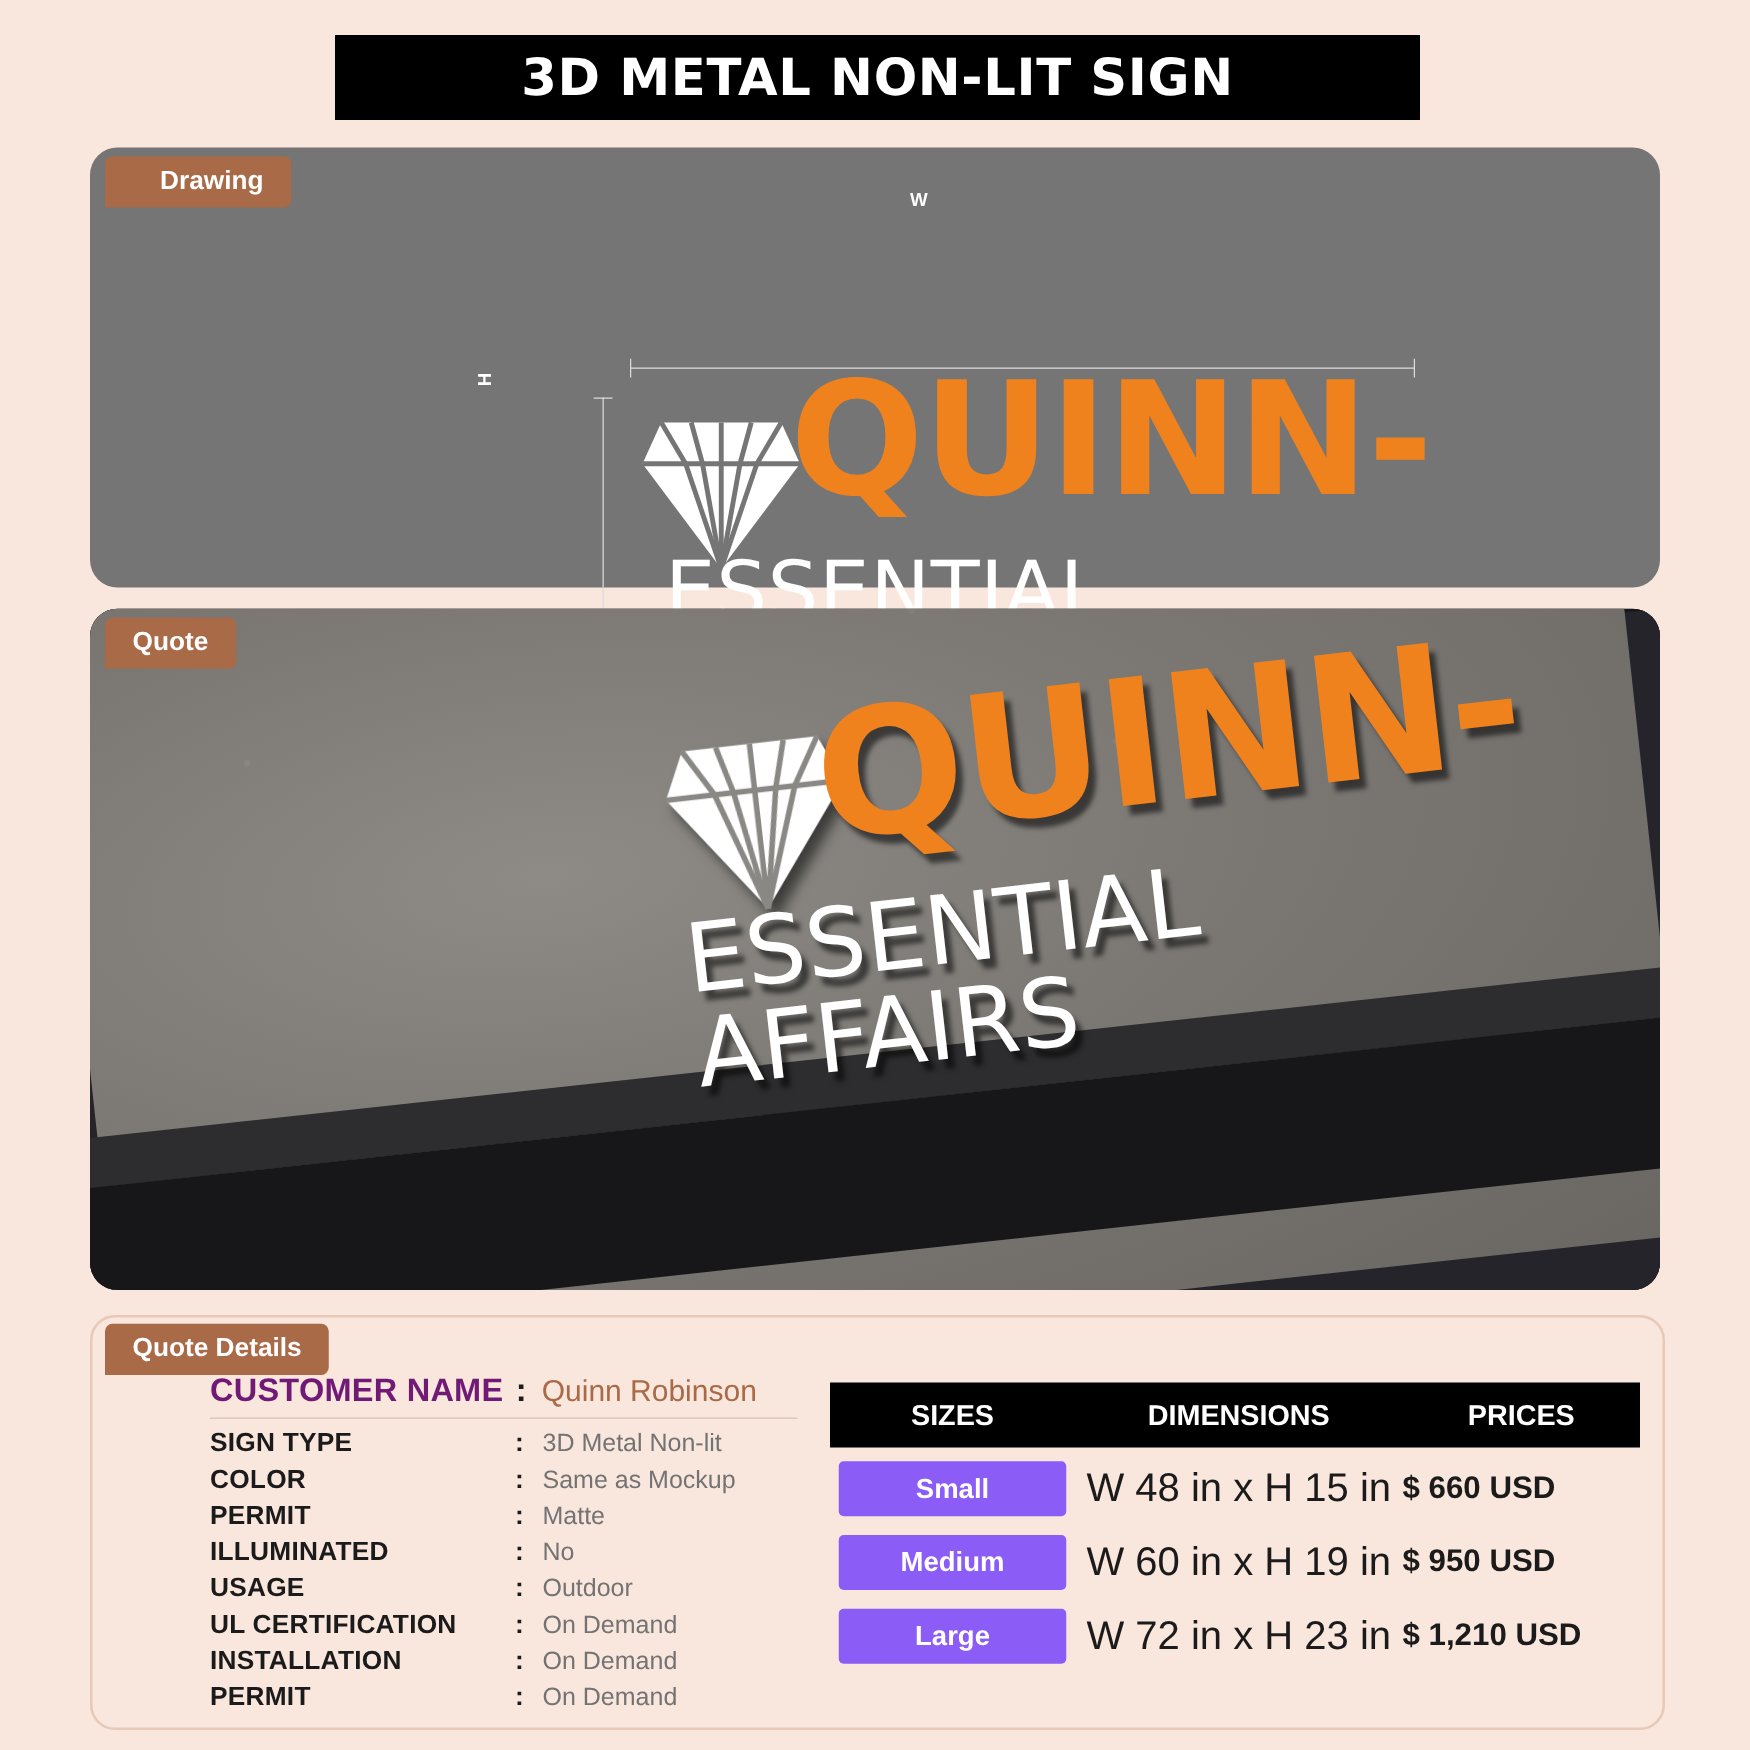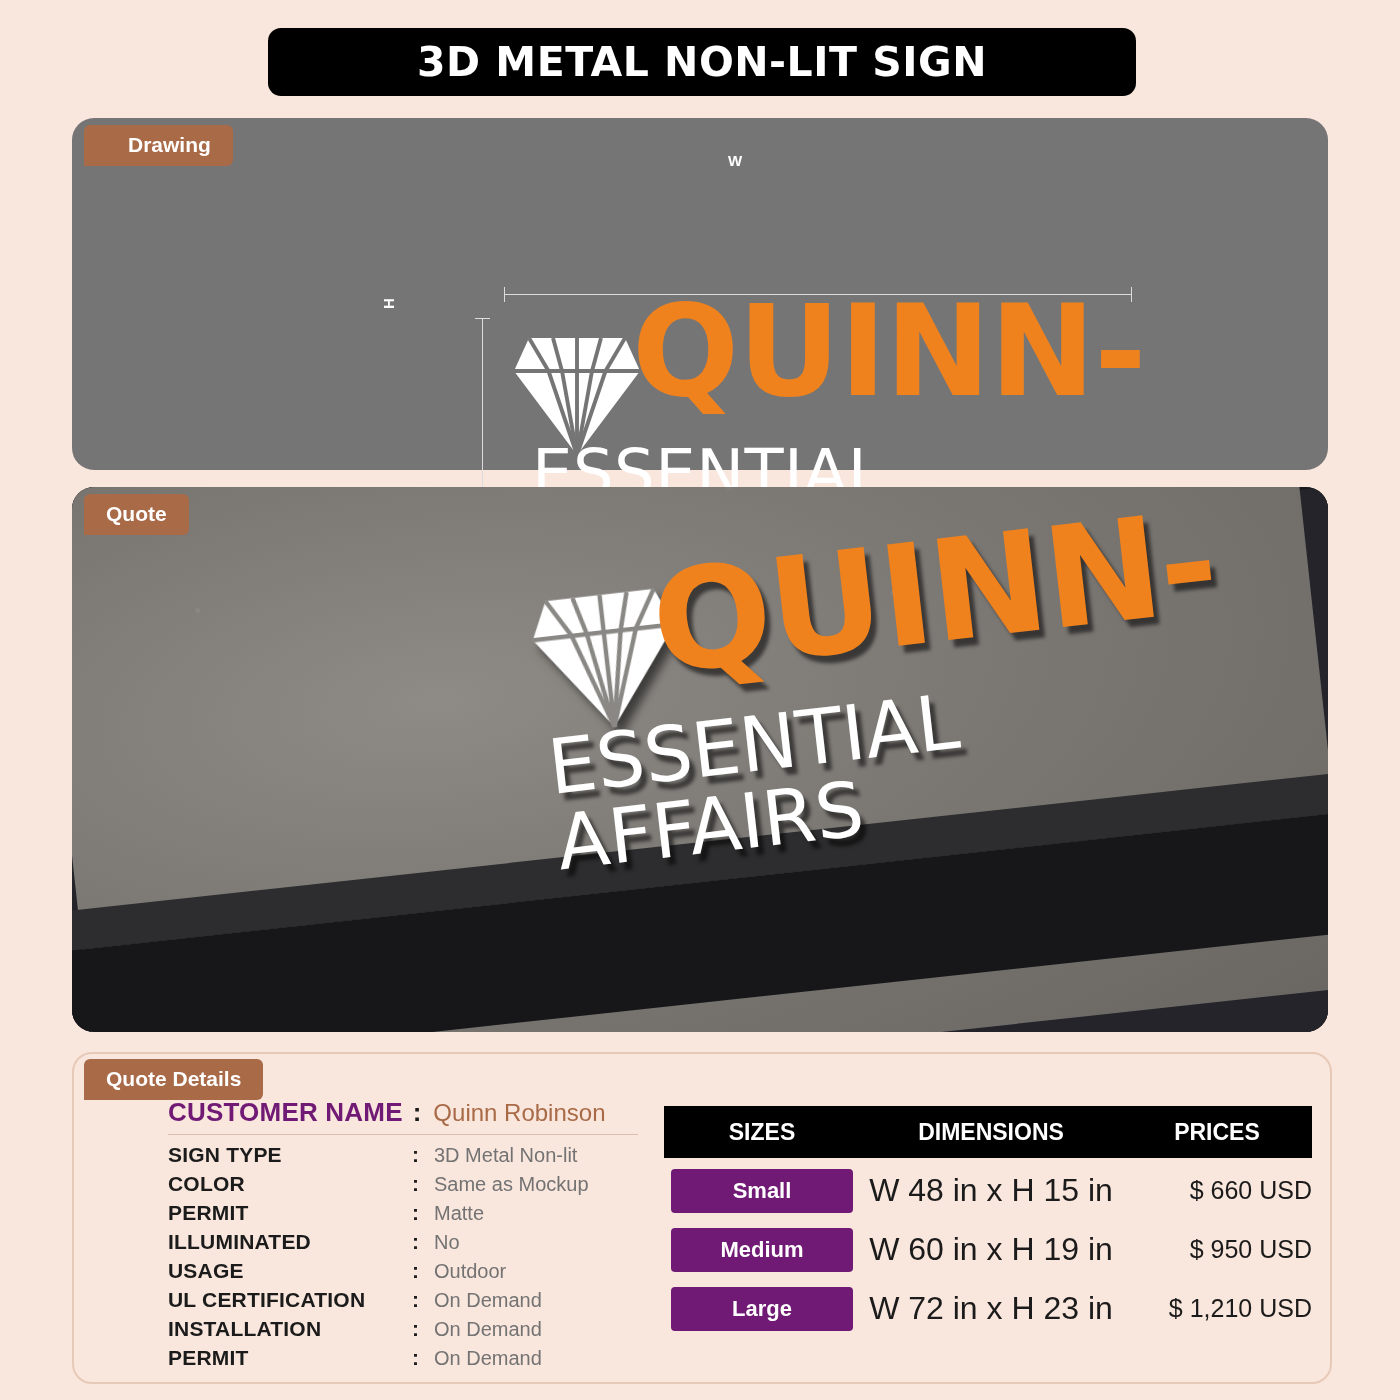--- a/index.html
+++ b/index.html
@@ -19,21 +19,20 @@
   .title-bar {
     position: absolute;
     left: 268px;
     top: 28px;
     width: 868px;
     height: 68px;
     background: #000000;
     display: flex;
     align-items: center;
     justify-content: center;
-    border-radius: 13px;
   }
   .title-bar .title-text {
     color: #ffffff;
     font-size: 41px;
     font-weight: bold;
     letter-spacing: 0.5px;
     font-family: "DejaVu Sans", sans-serif;
   }
 
   
@@ -364,40 +363,40 @@
     height: 53px;
     margin-top: 6px;
   }
   .price-row .size-cell {
     width: 196px;
     display: flex;
     justify-content: center;
     align-items: center;
   }
   .size-pill {
-    background: #701a75;
+    background: #8b5cf6;
     color: #ffffff;
     font-size: 22px;
     font-weight: bold;
     border-radius: 4px;
     padding: 9px 0;
     width: 182px;
     text-align: center;
   }
   .price-row .dim-cell {
     width: 262px;
     text-align: center;
     font-size: 32px;
     color: #1b1b1b;
   }
   .price-row .price-cell {
     width: 190px;
-    text-align: right;
+    text-align: left;
     font-size: 25px;
-    font-weight: normal;
+    font-weight: bold;
     color: #1b1b1b;
   }
 </style>
 </head>
 <body>
 
 <div class="title-bar">
   <span class="title-text">3D METAL NON-LIT SIGN</span>
 </div>
 

